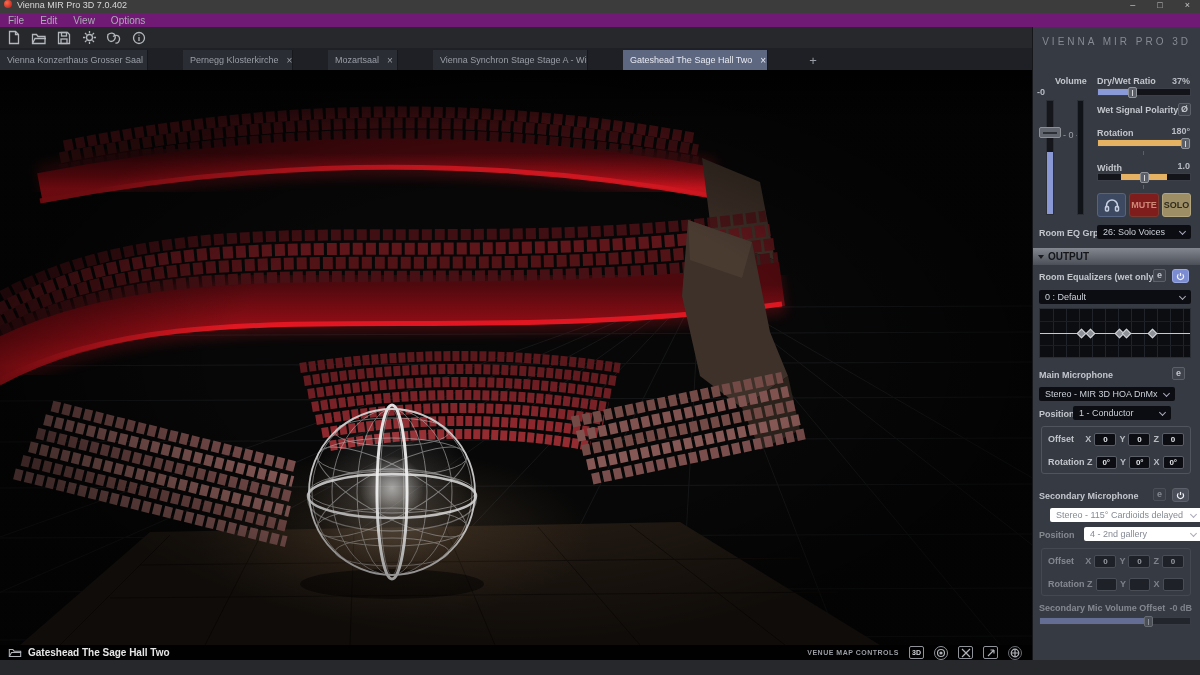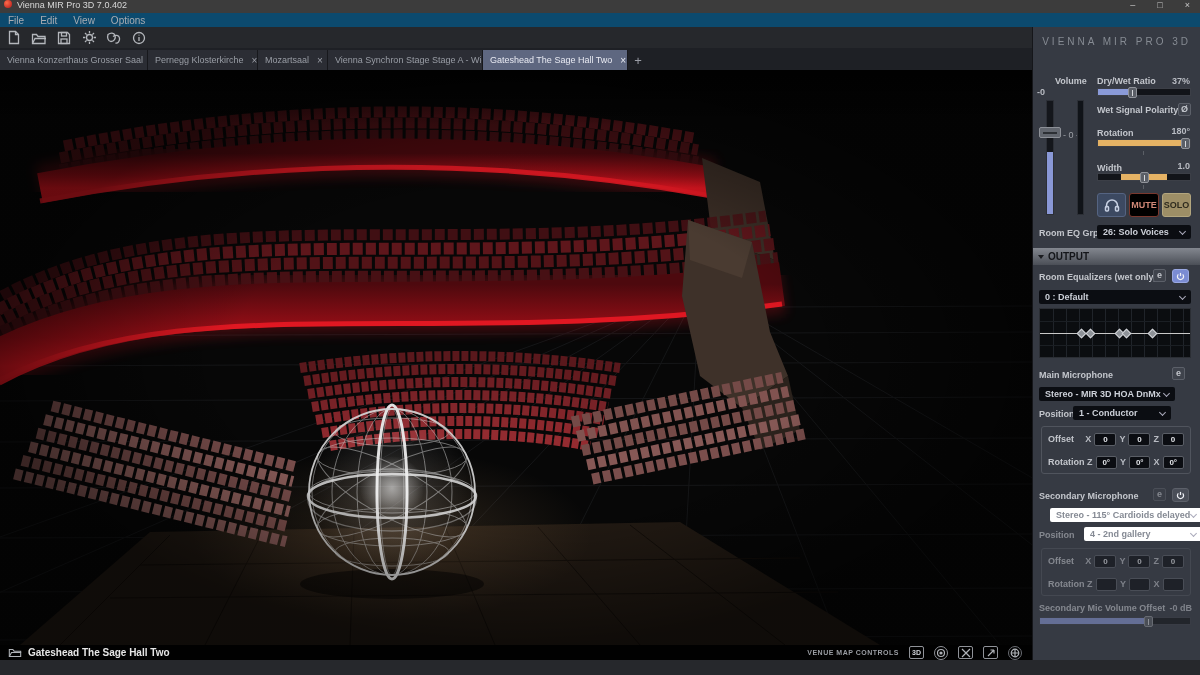--- a/index.html
+++ b/index.html
@@ -4,27 +4,27 @@
 <style>
   html,body{margin:0;padding:0;background:#000;}
   *{box-sizing:border-box;font-family:"Liberation Sans",sans-serif;}
   .window{position:relative;width:1200px;height:675px;background:#26282c;overflow:hidden;}
 
   
   .titlebar{position:absolute;left:0;top:0;width:1200px;height:13px;background:#3c3c3c;display:flex;align-items:flex-start;color:#d8d8d8;font-size:9px;}
   .appicon{width:8px;height:8px;border-radius:50%;background:radial-gradient(circle at 35% 35%,#ff6a4a,#b01818);margin:0 5px 0 4px;}
   .winbtns{margin-left:auto;display:flex;gap:22px;padding-right:10px;color:#c9c9c9;font-size:9px;}
   .winbtns span{cursor:default;}
-  .menubar{position:absolute;left:0;top:13px;width:1200px;height:14px;background:#0c4a6e;display:flex;align-items:center;gap:16px;padding-left:8px;color:#a9acb2;font-size:10px;}
+  .menubar{position:absolute;left:0;top:13px;width:1200px;height:14px;background:#701a75;display:flex;align-items:center;gap:16px;padding-left:8px;color:#a9acb2;font-size:10px;}
   .toolbar{position:absolute;left:0;top:27px;width:1032px;height:21px;background:#26282c;display:flex;align-items:center;gap:7px;padding-left:5px;}
   .tbtn{width:18px;height:17px;display:flex;align-items:center;justify-content:center;}
   .tbtn svg{stroke:#b4b7bc;fill:none;stroke-width:1.3;}
 
   
-  .tabbar{position:absolute;left:0;top:48px;width:1032px;height:22px;background:#1e2025;display:flex;align-items:flex-end;}
+  .tabbar{position:absolute;left:0;top:48px;width:1032px;height:22px;background:#1e2025;display:flex;align-items:flex-end;gap:35px;}
   .tab{height:20px;background:#2b2d34;border-right:1px solid #17181c;color:#999da5;font-size:9px;display:flex;align-items:center;justify-content:space-between;padding:0 7px;white-space:nowrap;overflow:hidden;}
   .tab .x{margin-left:8px;font-size:10px;color:#9b9ea6;}
   .tab.active{background:#5e6780;color:#e8eaf2;}
   .tab.active .x{color:#e8eaf2;}
   .tabadd{width:20px;height:20px;color:#9b9ea6;font-size:13px;display:flex;align-items:center;justify-content:center;}
 
   
   .rpanel{position:absolute;left:1032px;top:27px;width:168px;height:633px;background:#363a43;border-left:1px solid #15161a;font-size:9px;color:#c3c6cc;}
   .brand{position:absolute;top:9px;right:9px;color:#868b93;font-size:10px;letter-spacing:3px;}
   .plbl{position:absolute;font-weight:bold;color:#c3c6cc;}
@@ -46,24 +46,24 @@
 
   .sqbtn{position:absolute;width:13px;height:13px;background:#3f434c;border:1px solid #5c6069;border-radius:2px;color:#c3c6cc;font-size:9px;font-weight:bold;display:flex;align-items:center;justify-content:center;line-height:1;}
   .pwr{width:17px;height:14px;border-radius:3px;display:flex;align-items:center;justify-content:center;}
   .pwr.on{background:#7b8cd3;border:1px solid #9aa8e2;}
   .pwr.off{background:#4a4e58;border:1px solid #5c6069;}
   .pwr svg{stroke:#eef0f6;fill:none;stroke-width:1.4;}
 
   .bigbtn{position:absolute;height:24px;border-radius:3px;font-size:9px;font-weight:bold;display:flex;align-items:center;justify-content:center;}
   .listen{background:#3c4961;border:1px solid #556482;}
   .listen svg{stroke:#c7d0e2;fill:none;stroke-width:1.5;}
-  .mute{background:#000000;border:1px solid #7a382e;color:#d08877;}
+  .mute{background:#7f1d1d;border:1px solid #7a382e;color:#d08877;}
   .solo{background:#9d8e66;border:1px solid #b3a67e;color:#2e2b1e;}
 
-  .dd{position:absolute;height:14px;background:#0b0d12;border-radius:2px;color:#ccd0d8;display:flex;align-items:center;padding:0 10px 0 6px;font-weight:bold;}
+  .dd{position:absolute;height:14px;background:#0b0d12;border-radius:2px;color:#ccd0d8;display:flex;align-items:center;padding:0 10px 0 6px;font-weight:normal;}
   .dd .chev{position:absolute;right:6px;top:4px;width:5px;height:5px;border-right:1px solid #aab;border-bottom:1px solid #aab;transform:rotate(45deg);}
   .dd.dim2{background:#ffffff;color:#858a94;margin-left:11px;}
 
   .shead{position:absolute;left:0;width:168px;font-weight:bold;color:#14161a;display:flex;align-items:center;padding-left:15px;font-size:10px;}
   .shead .arr{position:absolute;left:5px;width:0;height:0;border-left:3px solid transparent;border-right:3px solid transparent;border-top:4px solid #1a1c20;}
   .out{top:221px;height:17px;background:linear-gradient(#83878f,#4b4f57);}
   .ven{top:610px;height:20px;background:linear-gradient(#c7cad0,#84888f);font-size:10px;}
 
   .eq{position:absolute;left:6px;top:281px;width:152px;height:50px;background:#0b0d10;border:1px solid #2b2e34;overflow:hidden;}
   .eq .gv{position:absolute;top:0;bottom:0;width:1px;background:#20242a;}

